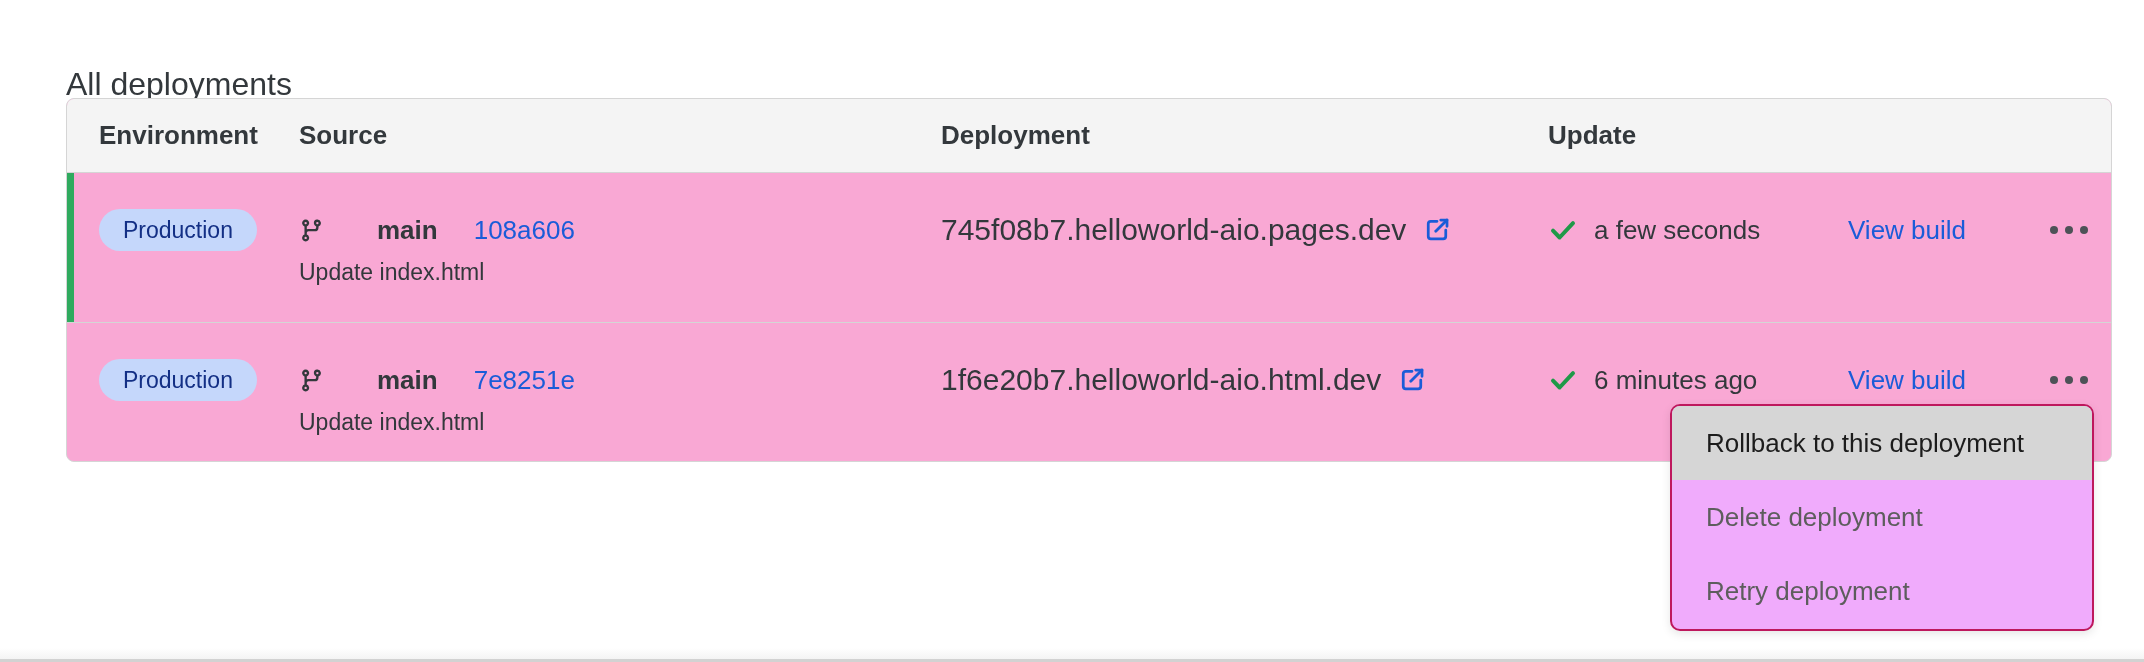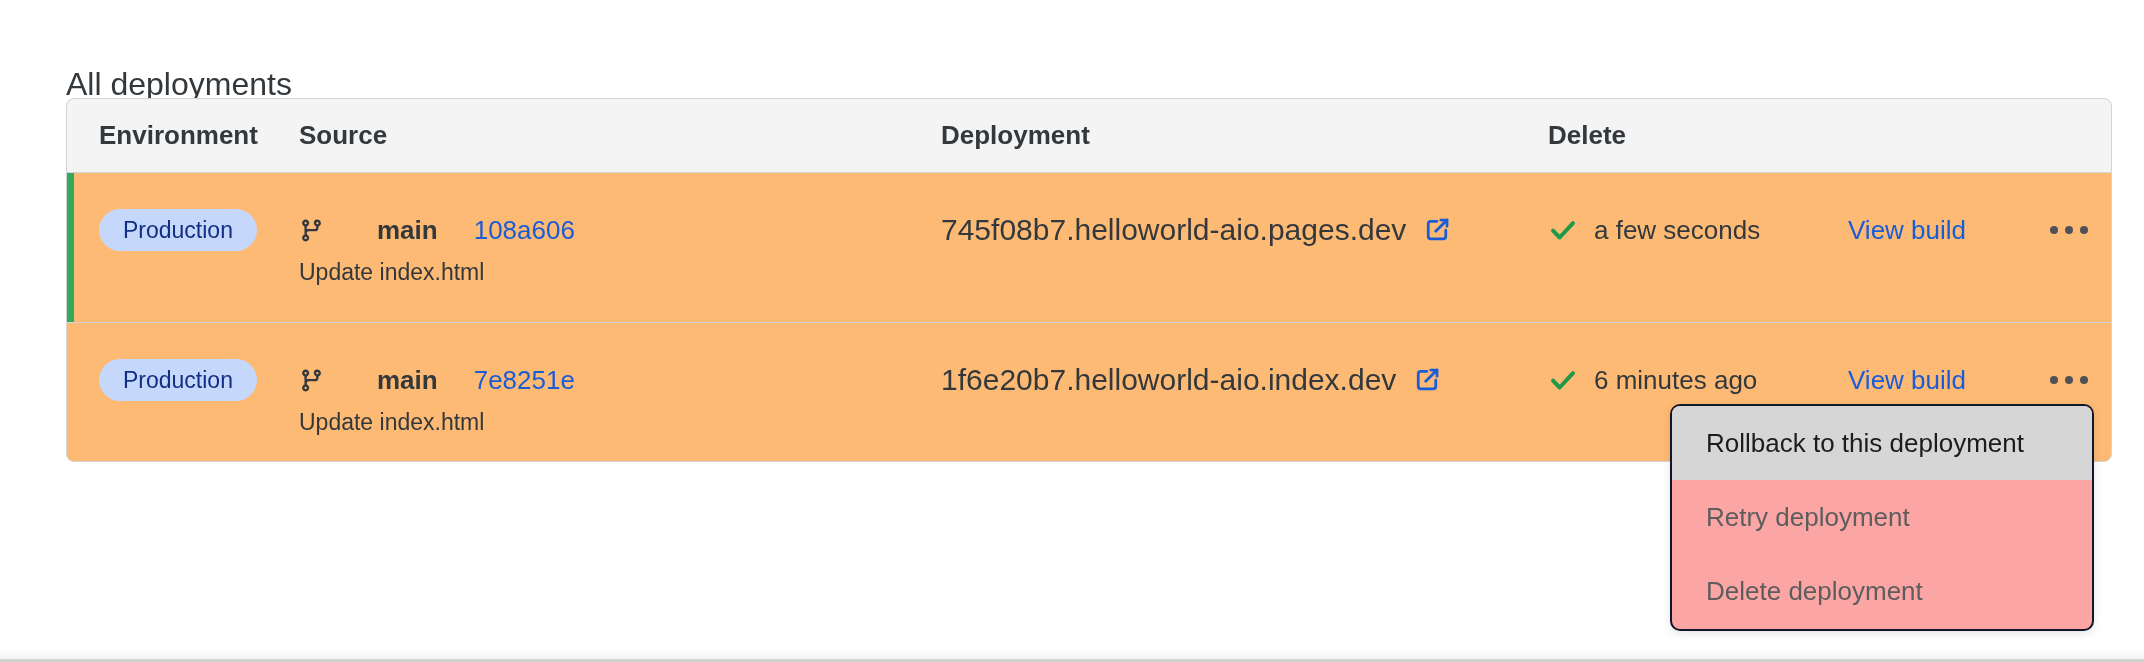--- a/index.html
+++ b/index.html
@@ -24,21 +24,21 @@
     font-family:"Liberation Sans","DejaVu Sans",sans-serif;
     color:var(--text-dark);
   }
   .page-title {
     position:absolute; left:66px; top:18px;
     font-size:32px; font-weight:400; color:var(--text-dark);margin-top:48px;
   }
   .card {
     position:absolute; left:66px; top:98px;
     width:2046px; height:364px;
-    background:#fdba74;
+    background:#f9a8d4;
     border:1px solid var(--border-gray);
     border-radius:8px;
     overflow:hidden;
   }
   .grid-row {
     display:grid;
     grid-template-columns:232px 642px 607px 300px 200px 63px;
   }
   .thead {
     height:74px;
@@ -88,22 +88,22 @@
   .status-text { font-size:26px; color:var(--text-dark); }
   .view-link { font-size:26px; color:var(--link-blue); text-decoration:none; cursor:pointer; }
   .dots-btn {
     display:inline-flex; gap:7px; align-items:center;
     background:none; border:none; cursor:pointer; padding:6px 2px;
   }
   .dot { width:8px; height:8px; border-radius:50%; background:var(--dots-gray); }
   .context-menu {
     position:absolute; left:1670px; top:404px;
     width:424px; height:227px;
-    background:#fca5a5;
-    border:2px solid #0f172a;
+    background:#f0abfc;
+    border:2px solid #be185d;
     border-radius:10px;
     overflow:hidden;
     box-shadow:0 3px 10px rgba(0,0,0,0.10);
     display:flex; flex-direction:column;text-align:right;
   }
   .menu-item {
     flex:1 1 0;
     display:flex; align-items:center;
     padding-left:34px;
     font-size:26px; color:var(--text-muted);
@@ -122,21 +122,21 @@
 </head>
 <body>
 
 <h1 class="page-title">All deployments</h1>
 
 <div class="card">
   <div class="grid-row thead">
     <div class="th env">Environment</div>
     <div class="th">Source</div>
     <div class="th">Deployment</div>
-    <div class="th">Delete</div>
+    <div class="th">Update</div>
     <div class="th"></div>
     <div class="th"></div>
   </div>
 
   <div class="grid-row dep-row row-0 active">
     <span class="active-bar"></span>
     <div class="cell env">
       <div class="line1">
         <span class="badge">Production</span>
       </div>
@@ -205,21 +205,21 @@
               <path d="M9.5 3.25a2.25 2.25 0 1 1 3 2.122V6A2.5 2.5 0 0 1 10 8.5H6a1 1 0 0 0-1 1v1.128a2.251 2.251 0 1 1-1.5 0V5.372a2.25 2.25 0 1 1 1.5 0v1.836A2.493 2.493 0 0 1 6 7h4a1 1 0 0 0 1-1v-.628a2.25 2.25 0 0 1-1.5-2.122ZM4.25 13.5a.75.75 0 1 0 0-1.5.75.75 0 0 0 0 1.5Zm0-9.5a.75.75 0 1 0 0-1.5.75.75 0 0 0 0 1.5Zm8.25-.75a.75.75 0 1 0-1.5 0 .75.75 0 0 0 1.5 0Z"></path>
             </svg>
         </span>
         <span class="branch-name">main</span>
         <a class="commit-link">7e8251e</a>
       </div>
       <div class="sub-line">Update index.html</div>
     </div>
     <div class="cell">
       <div class="line1">
-        <span class="dep-url">1f6e20b7.helloworld-aio.index.dev</span>
+        <span class="dep-url">1f6e20b7.helloworld-aio.html.dev</span>
         <a class="ext-link">
           <svg width="30" height="30" viewBox="0 0 24 24" fill="none" stroke="currentColor" stroke-width="2.2" stroke-linecap="round" stroke-linejoin="round">
               <path d="M12 5H7a2 2 0 0 0-2 2v10a2 2 0 0 0 2 2h10a2 2 0 0 0 2-2v-5"></path>
               <path d="M11 13 20 4"></path>
               <path d="M15 4h5v5"></path>
             </svg>
         </a>
       </div>
     </div>
     <div class="cell">
@@ -244,17 +244,17 @@
             <span class="dot"></span>
             <span class="dot"></span>
         </button>
       </div>
     </div>
   </div>
 </div>
 
 <div class="context-menu">
   <div class="menu-item highlighted">Rollback to this deployment</div>
+  <div class="menu-item">Delete deployment</div>
   <div class="menu-item">Retry deployment</div>
-  <div class="menu-item">Delete deployment</div>
 </div>
 
 <div class="bottom-strip"></div>
 
 </body></html>

